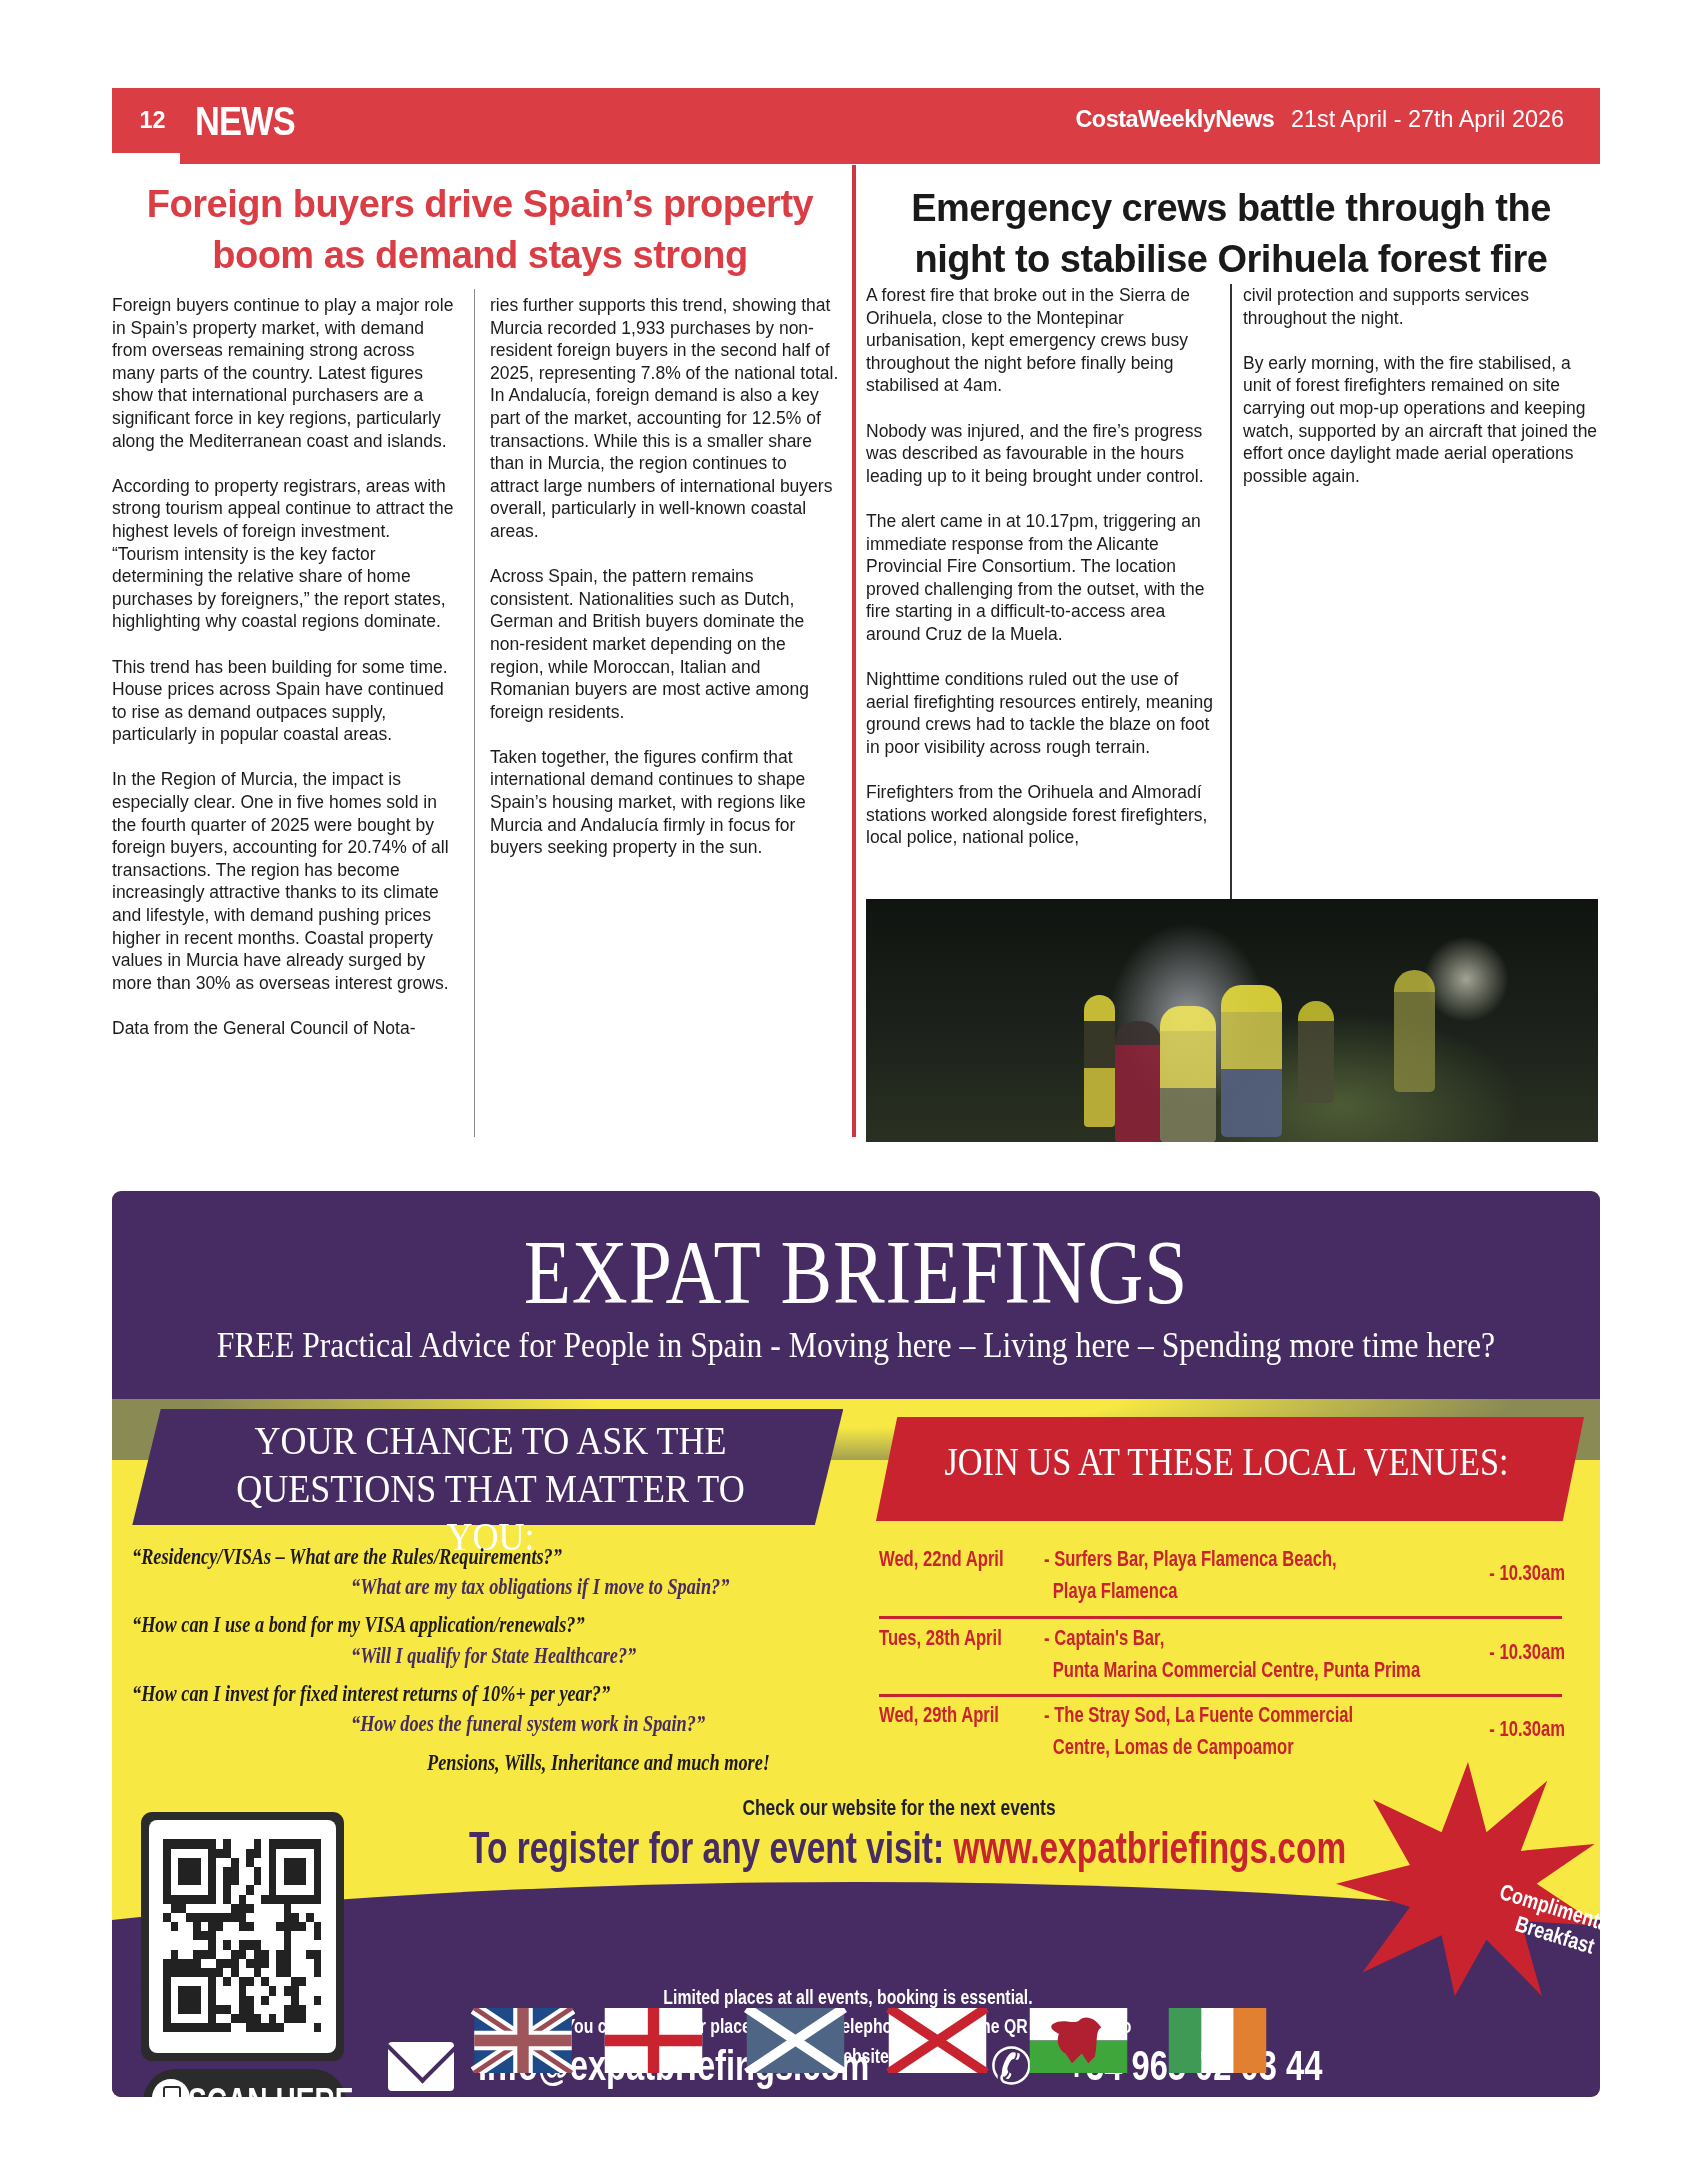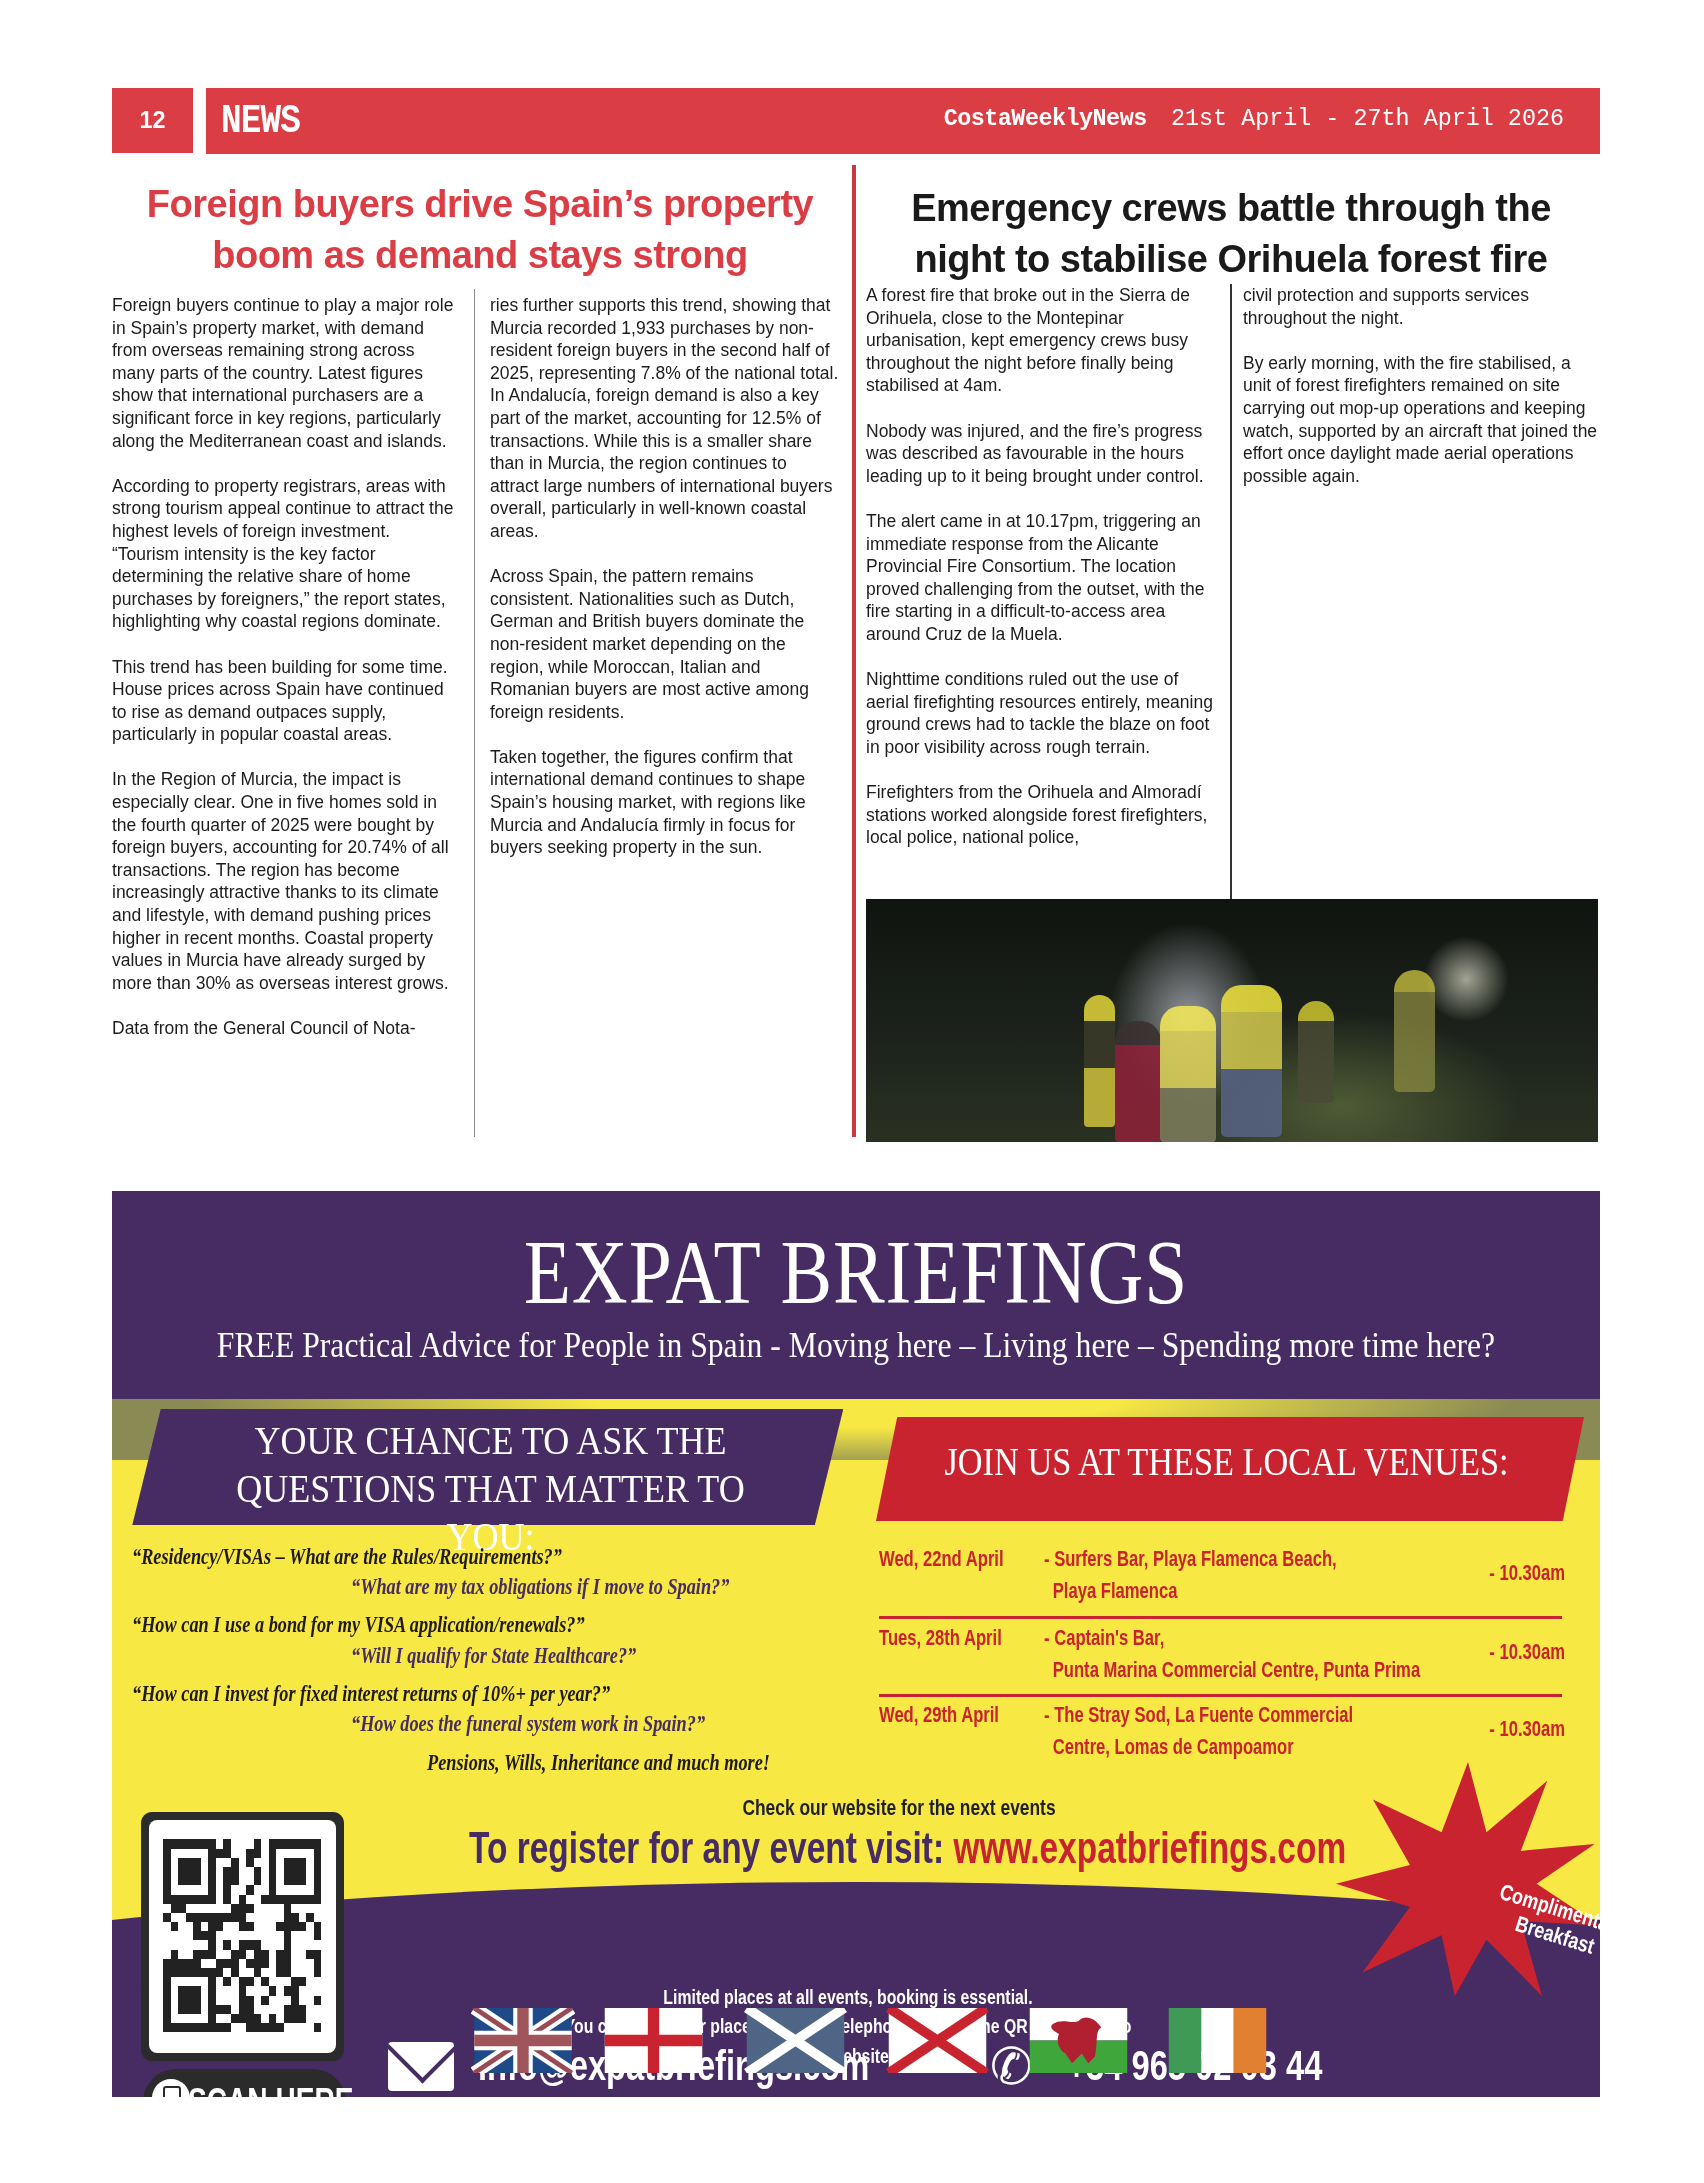--- a/index.html
+++ b/index.html
@@ -4,21 +4,21 @@
 <style>
   * { box-sizing: border-box; margin: 0; padding: 0; }
   html, body { width: 1705px; height: 2183px; background: #ffffff; overflow: hidden; }
   body { position: relative; font-family: "Liberation Sans", sans-serif; color: #1e1e1e; }
 
   
   .hdr { position: absolute; top: 88px; left: 112px; width: 1488px; height: 65px; }
   .hdr-page { position: absolute; left: 0; top: 0; width: 81px; height: 65px; background: #db3d45;
     color: #fff; font-weight: bold; font-size: 23.4px; display: flex; align-items: center; justify-content: center; }
   .hdr-gap { position: absolute; left: 81px; top: 0; width: 4.1px; height: 65px; background: #fff; }
-  .hdr-main { position: absolute; left: 94px; top: 0; right: 0; height: 66px; background: #db3d45; font-family: Liberation Mono, monospace; }
+  .hdr-main { position: absolute; left: 68px; top: 0; right: 0; height: 76px; background: #db3d45; }
   .hdr-news { position: absolute; left: 15.2px; top: 11.2px; color: #fff; font-weight: bold; font-size: 40px;
     letter-spacing: -1px; transform: scaleX(0.86); transform-origin: left center; }
   .hdr-right { position: absolute; right: 36px; top: 18.3px; color: #fff; font-size: 23.4px; white-space: nowrap; }
   .hdr-brand { font-weight: bold; letter-spacing: -0.5px; margin-right: 10.2px; }
 
   
   .headline { position: absolute; text-align: center; font-weight: bold; font-size: 38px; line-height: 51px;
     letter-spacing: -0.5px; }
   .h1 { left: 117px; top: 179px; width: 726px; color: #db3d45; }
   .h2 { left: 863px; top: 183px; width: 736px; color: #1a1a1a; }
@@ -37,21 +37,21 @@
 
   
   .photo { position: absolute; left: 866px; top: 899px; width: 732px; height: 243px; overflow: hidden;
     background: radial-gradient(ellipse 112px 132px at 44% 48%, rgba(240,240,255,0.55), rgba(0,0,0,0) 70%),
                 radial-gradient(ellipse 61px 61px at 82% 33%, rgba(255,255,230,0.6), rgba(0,0,0,0) 70%),
                 radial-gradient(ellipse 254px 132px at 65% 85%, rgba(110,130,70,0.55), rgba(0,0,0,0) 70%),
                 linear-gradient(180deg, #101410 0%, #1c221b 55%, #2a3122 100%); }
   .ff { position: absolute; border-radius: 20.3px 20.3px 5.1px 5.1px; }
 
   
-  .ad { position: absolute; left: 112px; top: 1191px; width: 1488px; height: 906px; background: #f7e843; overflow: hidden; }
+  .ad { position: absolute; left: 112px; top: 1191px; width: 1488px; height: 906px; background: #f7e843; overflow: hidden; border-radius: 9px; }
   .ad-top { position: absolute; left: 0; top: 0; width: 100%; height: 208px; background: #472b63; }
   .ad-glow { position: absolute; left: 0; top: 208px; width: 100%; height: 61px;
     background: radial-gradient(ellipse 660px 71px at 50% 0%, #f7e843 40%, #8a8a55 100%); }
   .ad-title { position: absolute; left: 0; top: 36px; width: 100%; text-align: center; color: #fff;
     font-family: "Liberation Serif", serif; font-size: 90px; line-height: 91px; letter-spacing: 1px;
     transform: scaleX(0.86); }
   .ad-sub { position: absolute; left: 0; top: 133px; width: 100%; text-align: center; color: #fff;
     font-family: "Liberation Serif", serif; font-size: 36px; transform: scaleX(0.88); white-space: nowrap; }
 
   .banner-purple { position: absolute; left: 20.3px; top: 218px; width: 711px; height: 116px; background: #472b63;

